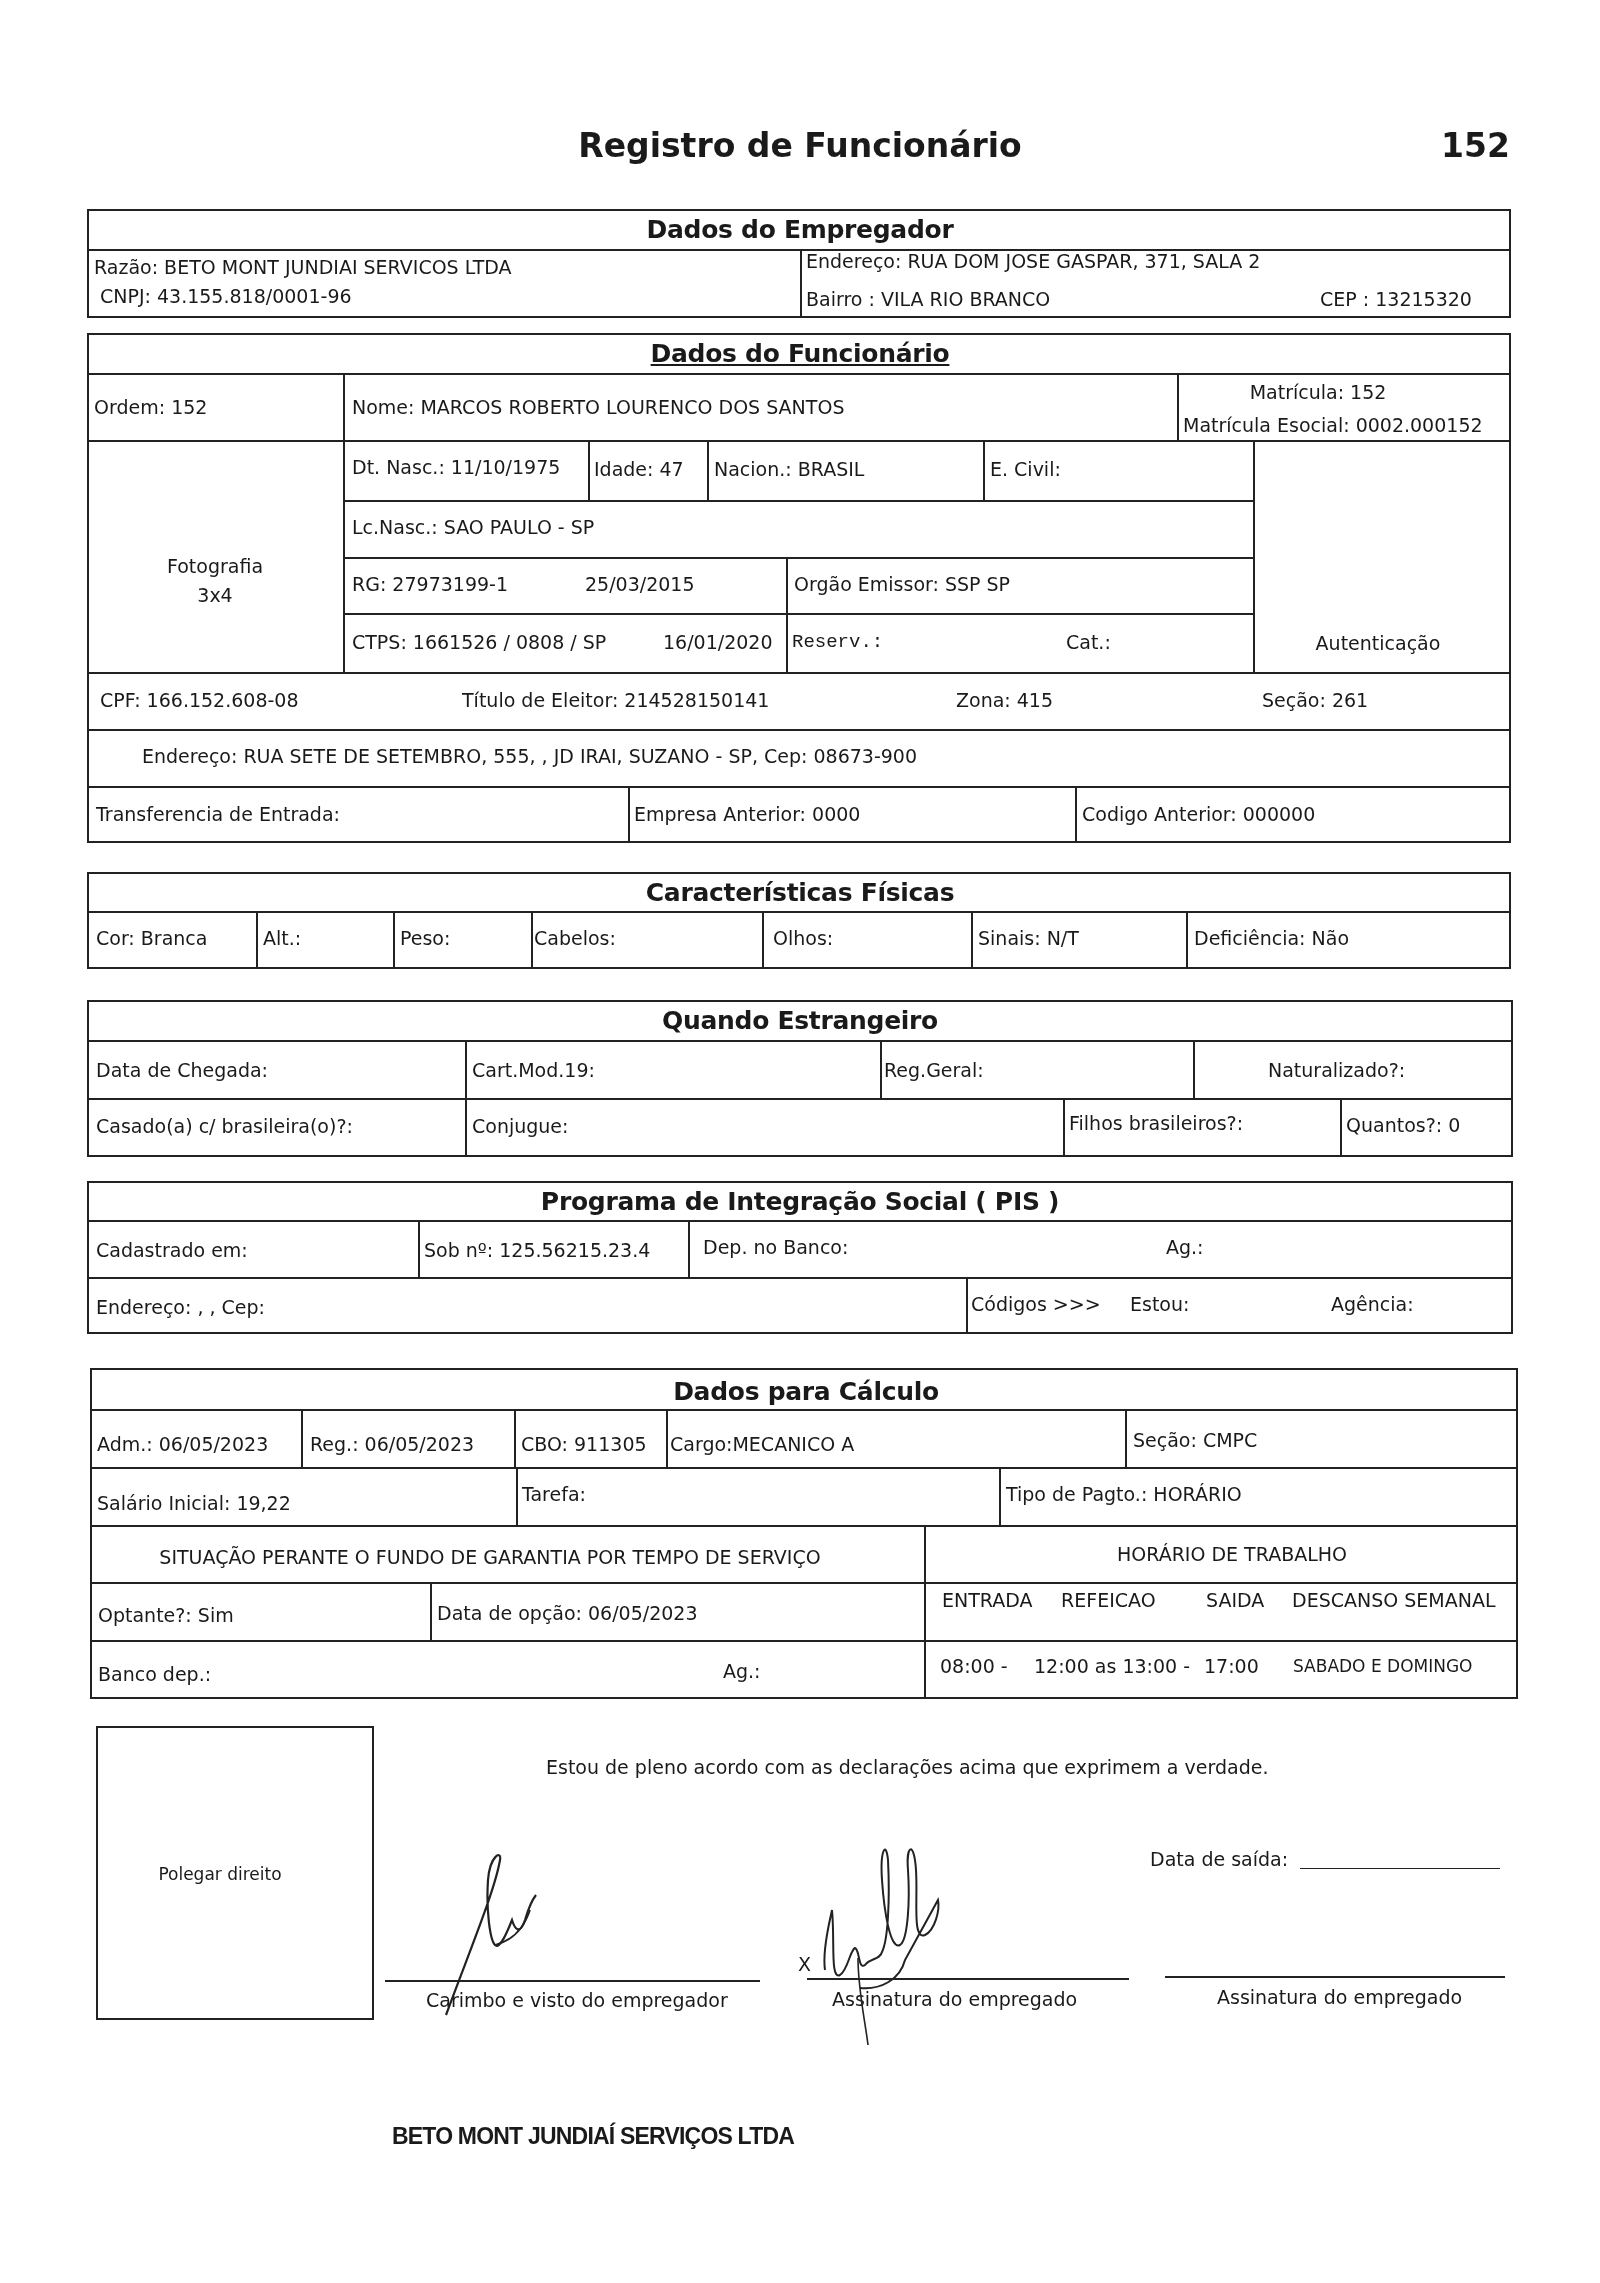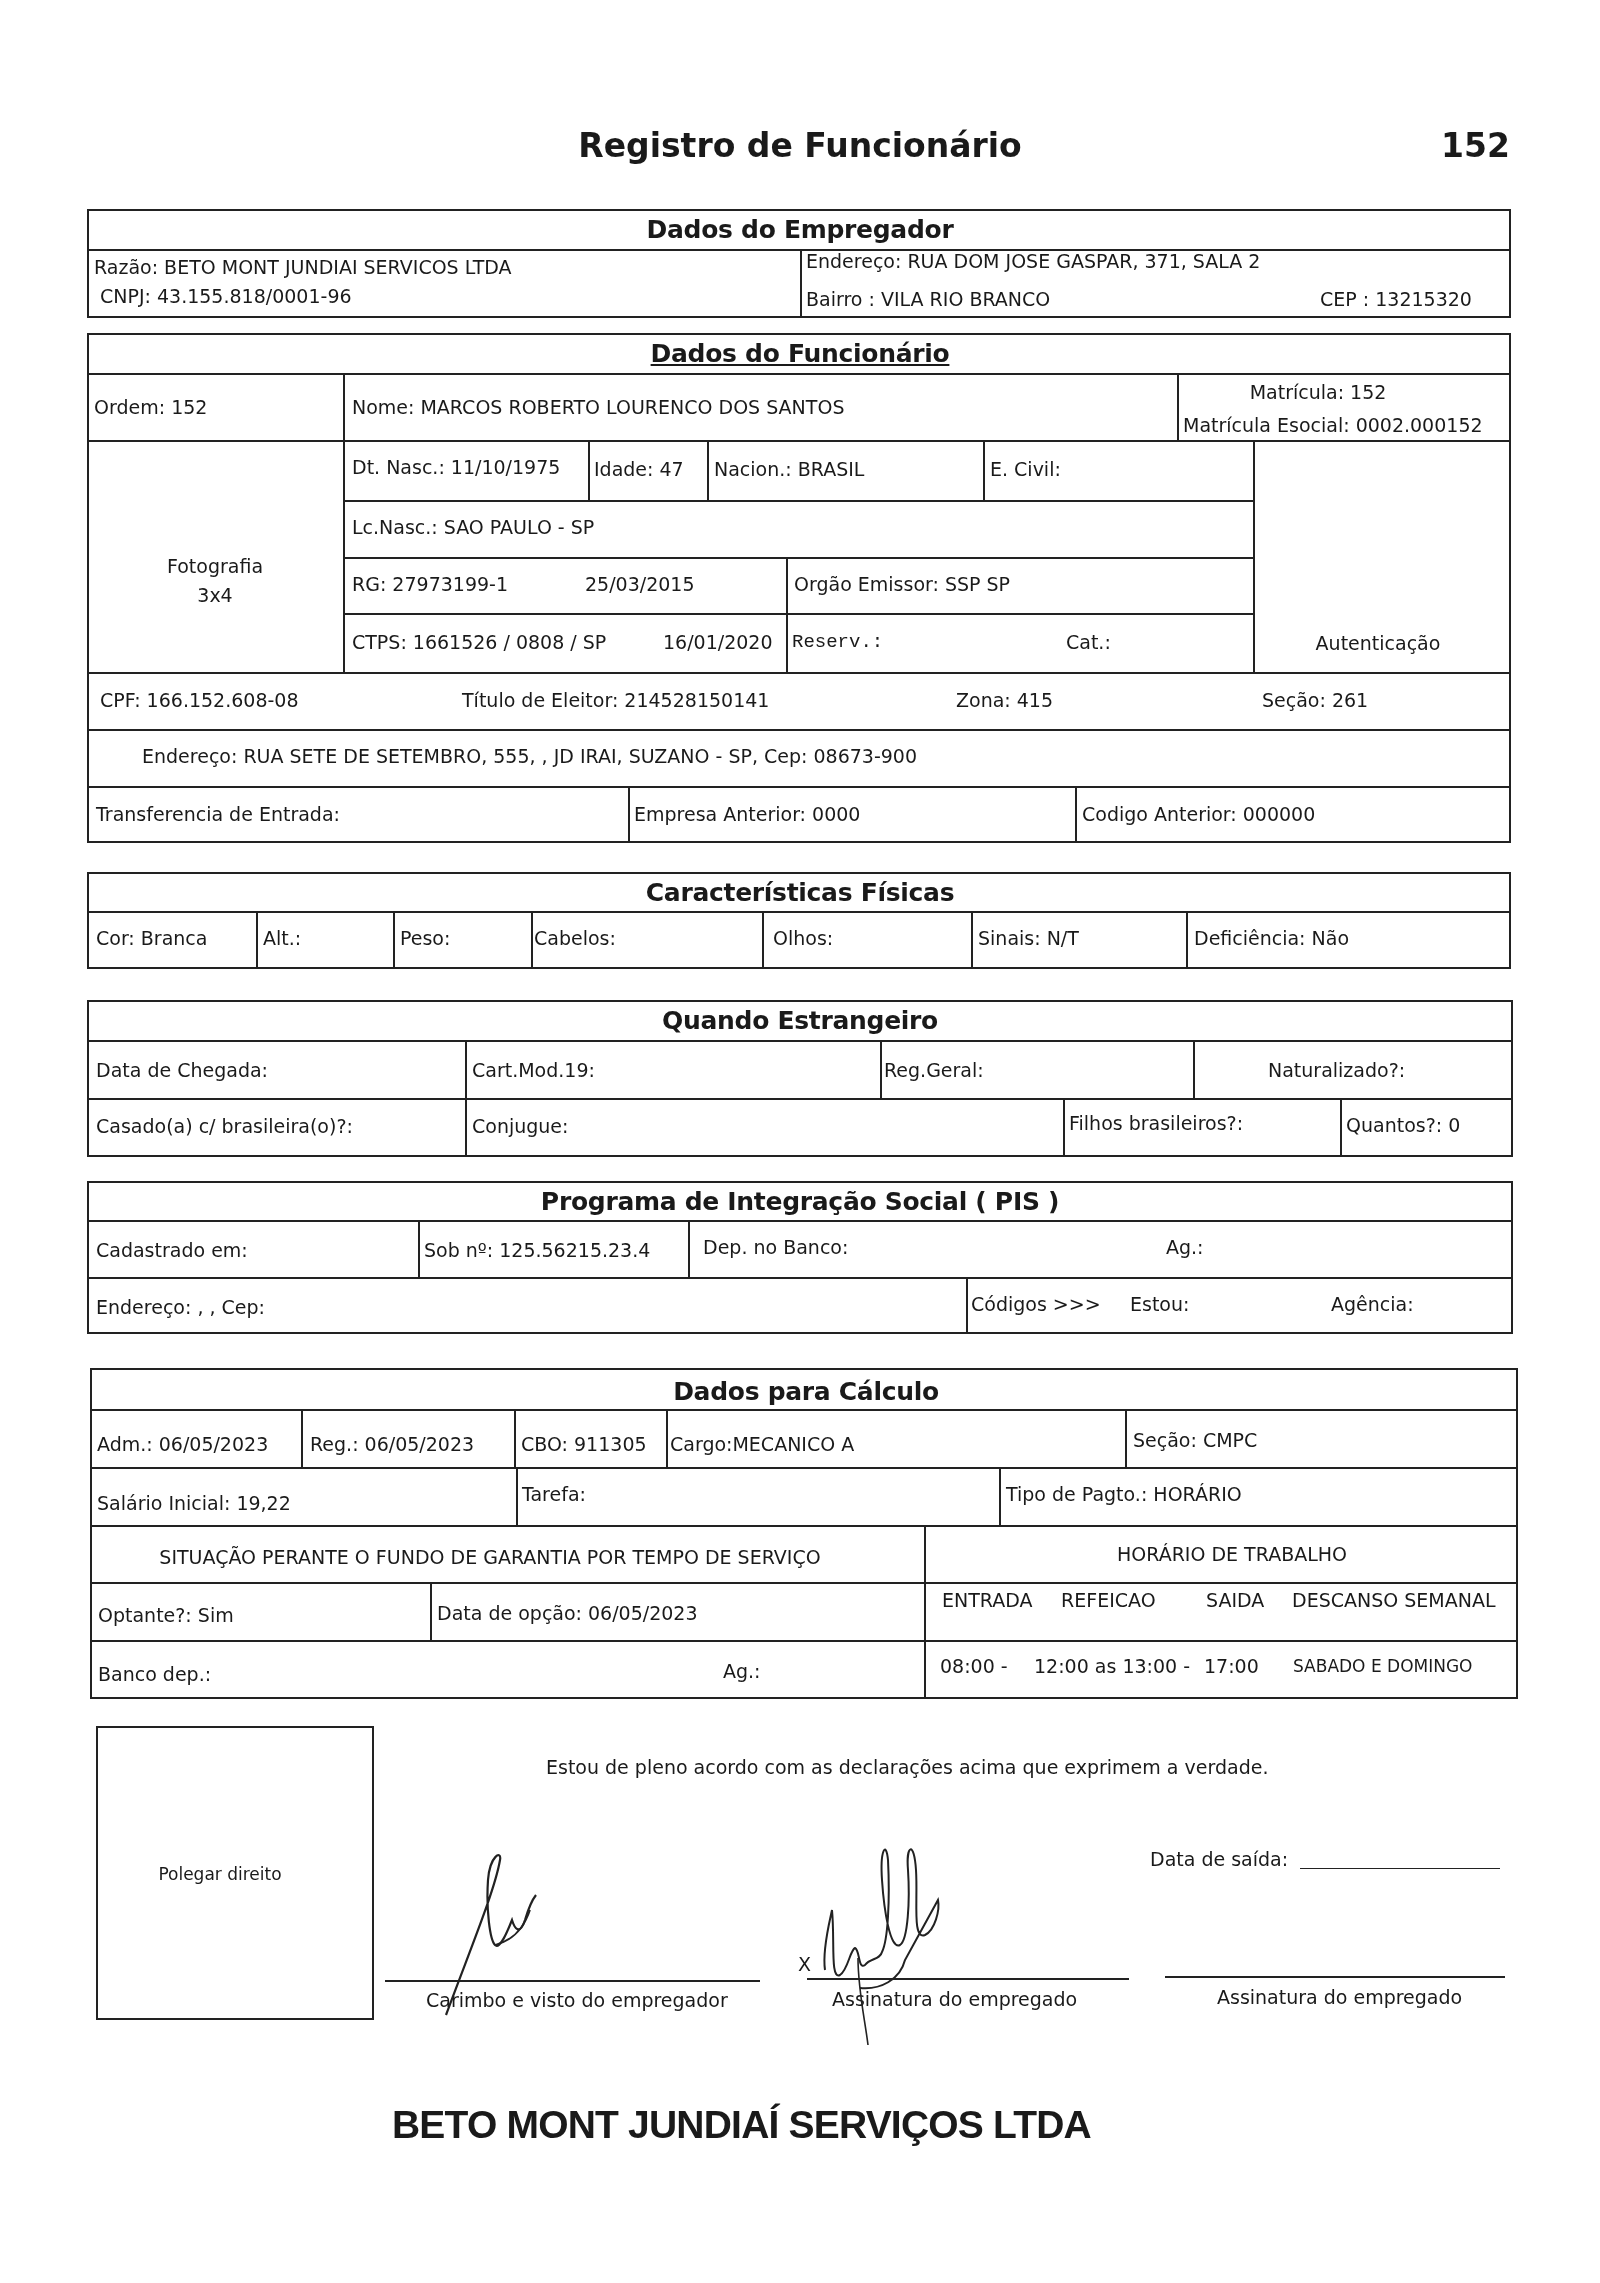--- a/index.html
+++ b/index.html
@@ -9,21 +9,21 @@
   .hl { position:absolute; height:0; border-top:2px solid #222; }
   .vl { position:absolute; width:0; border-left:2px solid #222; }
   .t { position:absolute; font-size:19px; white-space:nowrap; line-height:1; }
   .sec { position:absolute; font-weight:bold; font-size:25px; white-space:nowrap;
          transform:translateX(-50%); line-height:1; letter-spacing:-0.3px; }
   .title { position:absolute; font-weight:bold; font-size:33px; line-height:1;
            transform:translateX(-50%); white-space:nowrap; }
   .pagenum { position:absolute; font-weight:bold; font-size:33px; line-height:1; }
   .ctr { transform:translateX(-50%); }
   .footer-co { position:absolute; font-family:"Liberation Sans", sans-serif;
-               font-weight:bold; font-size:39px; letter-spacing:-0.8px; white-space:nowrap; line-height:1; }
+               font-weight:bold; font-size:23px; letter-spacing:-0.8px; white-space:nowrap; line-height:1;margin-top:20px; }
   .sigline { position:absolute; height:0; border-top:2px solid #222; }
   svg.sig { position:absolute; overflow:visible; }
 </style>
 </head>
 <body>
 
 <div class="title" style="left:800px; top:129px;">Registro de Funcionário</div>
 <div class="pagenum" style="left:1441px; top:129px;">152</div>
 
 <div class="box" style="left:87px; top:209px; width:1424px; height:109px;"></div>

